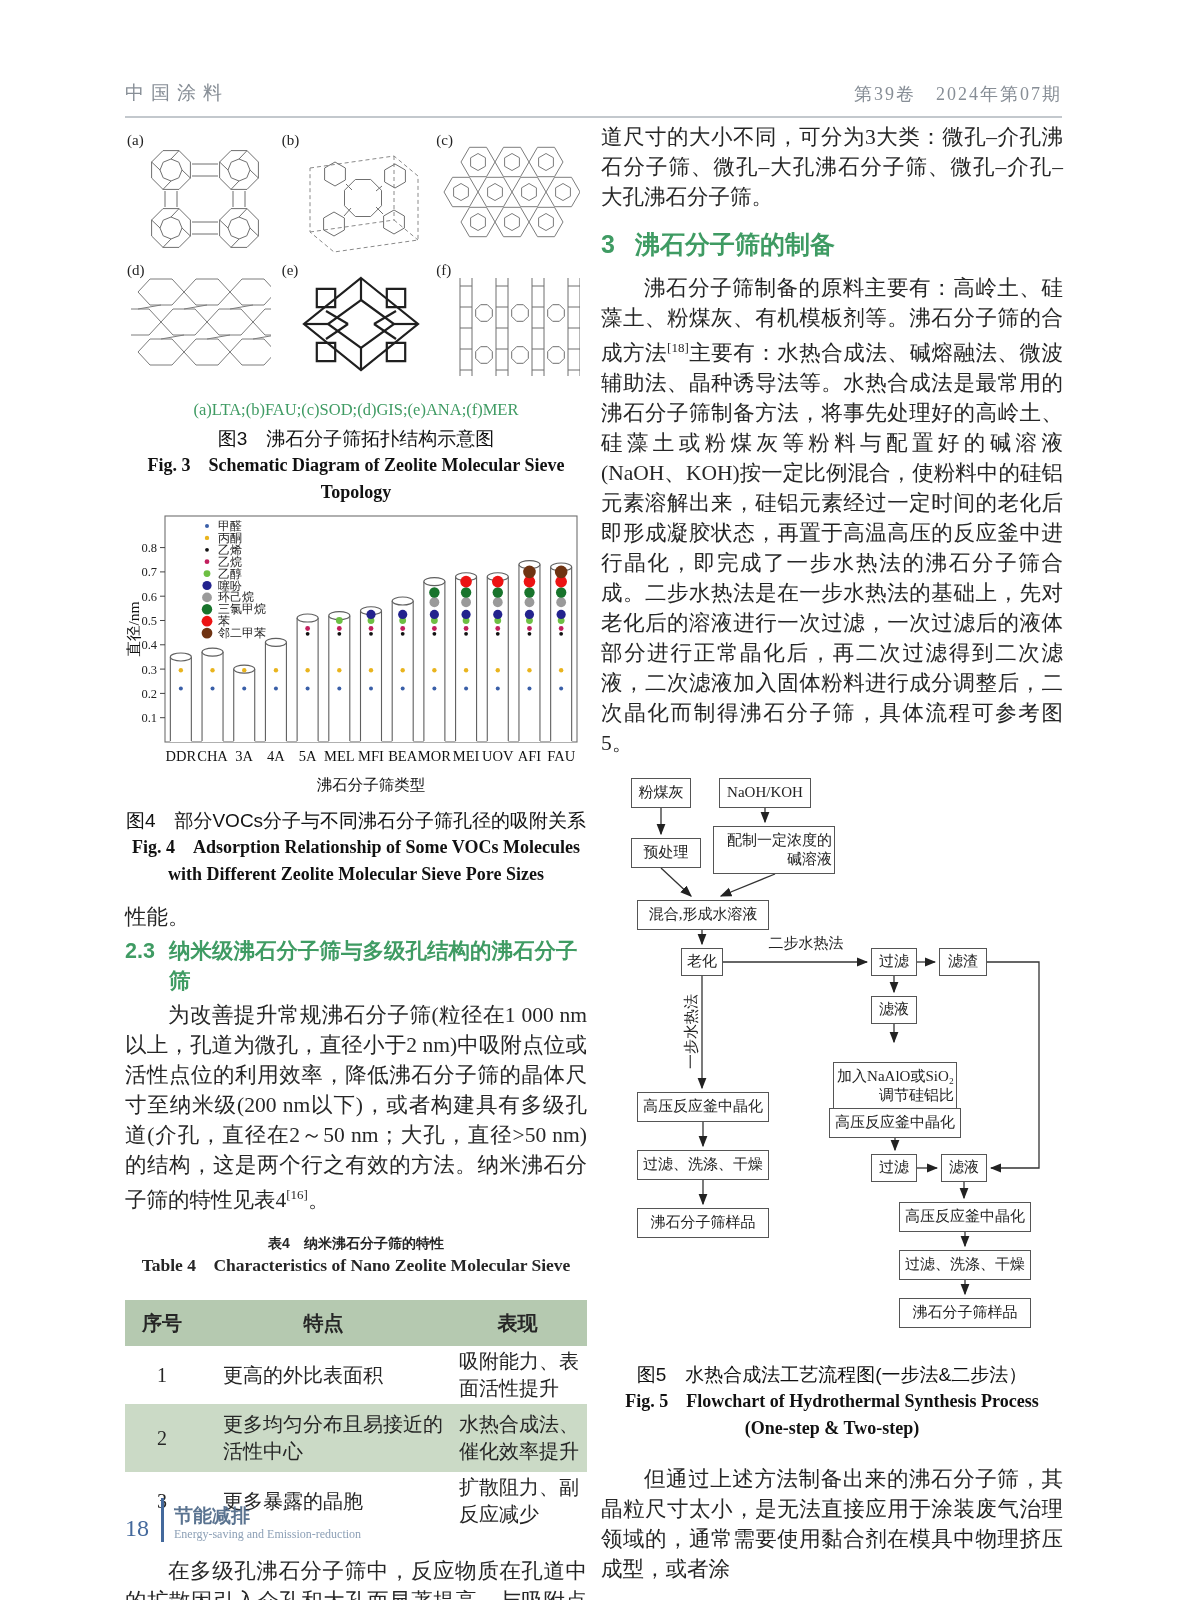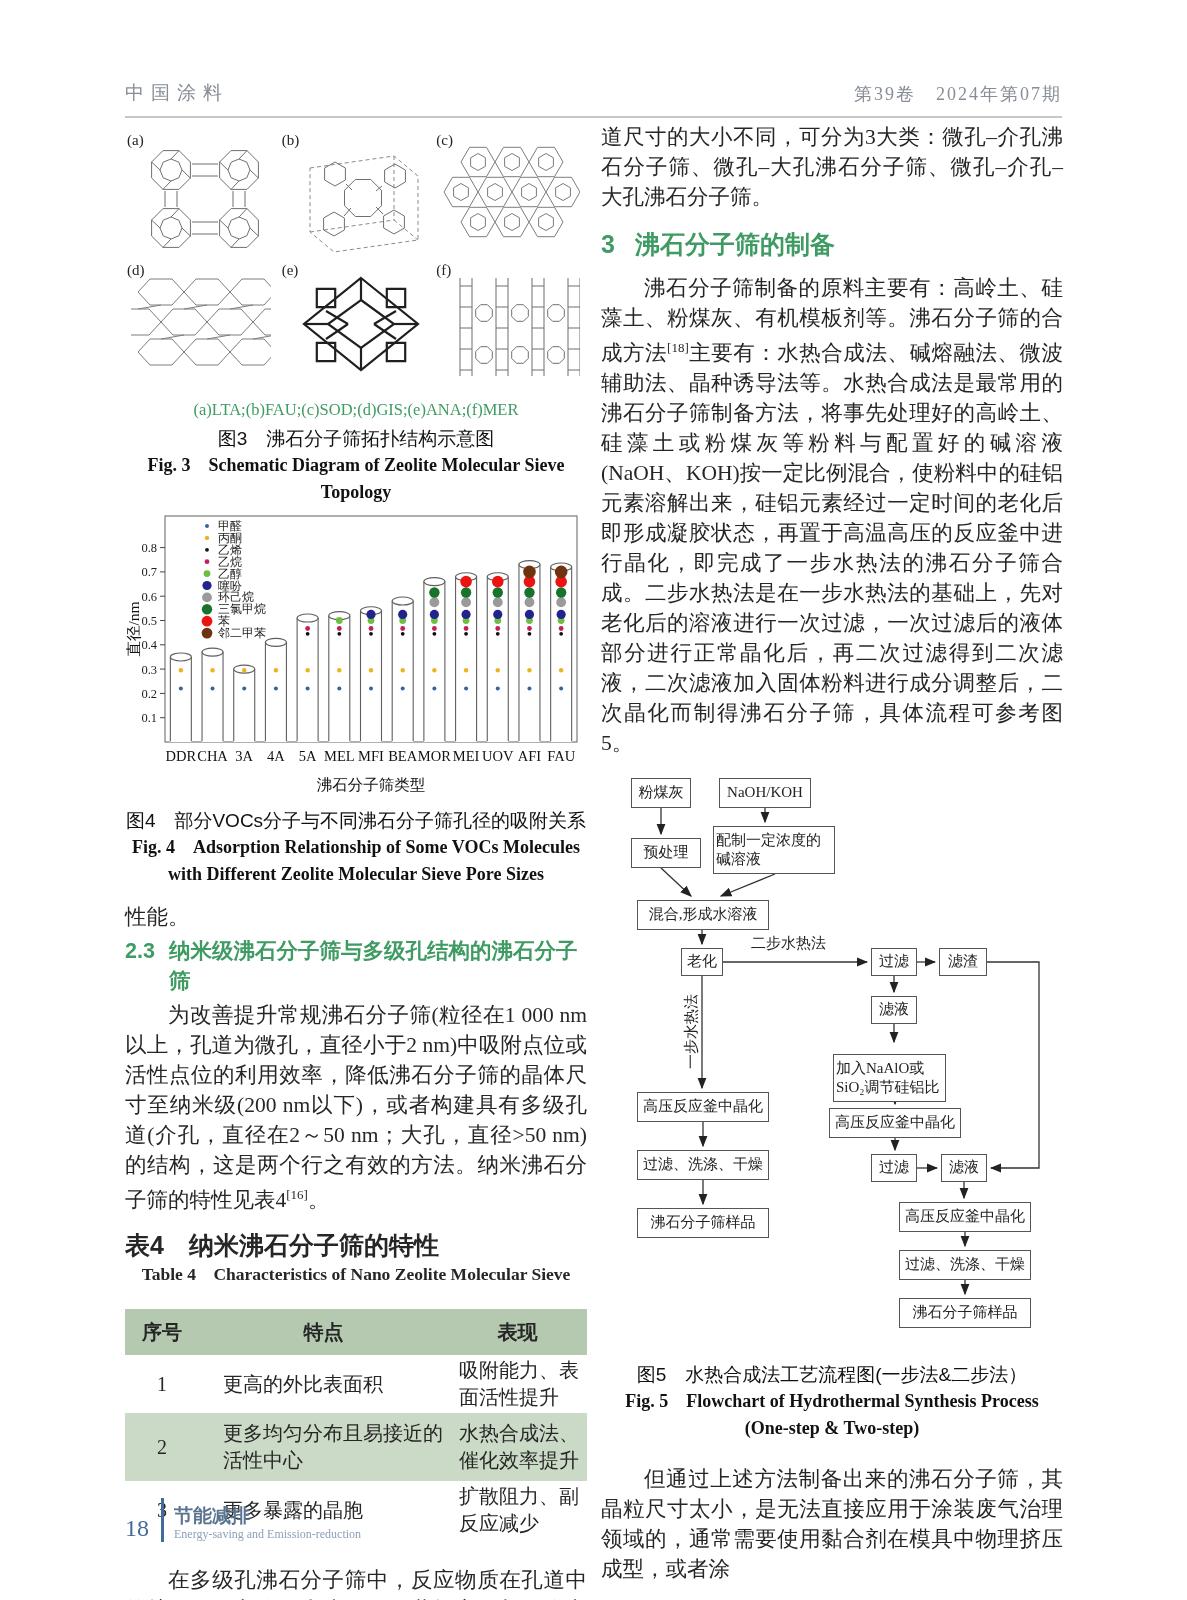--- a/index.html
+++ b/index.html
@@ -27,36 +27,36 @@
   .f3cell{position:relative;height:128px;}
   .f3lab{position:absolute;left:2px;top:0;font-size:15px;color:#222;}
   .f3cell svg{position:absolute;left:6px;top:4px;}
   .subcap{margin-top:10px;text-align:center;font-size:16.5px;color:#3f9b63;}
   .capcn{margin-top:6px;text-align:center;font-family:"Liberation Sans",sans-serif;
          font-weight:normal;font-size:19px;color:#111;}
   .capen{text-align:center;font-weight:bold;font-size:18px;color:#111;line-height:27px;}
   
   .fig4{margin-top:10px;}
   
-  .tblcapcn{margin-top:14px;text-align:left;font-family:"Liberation Sans",sans-serif;
-            font-weight:bold;font-size:25px;}
+  .tblcapcn{margin-top:20px;text-align:center;font-family:"Liberation Sans",sans-serif;
+            font-weight:bold;font-size:14px;}
   .tblcapen{text-align:center;font-weight:bold;font-size:17.5px;margin-bottom:23px;}
   table.t4{width:100%;border-collapse:collapse;font-size:20px;}
   table.t4 th{background:#b5c9b0;font-family:"Liberation Sans",sans-serif;font-weight:bold;
               font-size:20px;height:44px;font-weight:600;}
   table.t4 td{height:44px;padding:2px 6px;}
   table.t4 .c1{width:62px;text-align:center;}
   table.t4 .c2{width:220px;text-align:left;padding-left:24px;}
   table.t4 .c3{text-align:left;padding-left:10px;}
   table.t4 tr.shade td{background:#cbdac6;}
   
   .flow{position:relative;width:462px;height:578px;margin-top:12px;font-family:"Liberation Serif",serif;}
   .flow svg.arrows{position:absolute;left:0;top:0;}
   .fnode{position:absolute;border:1.3px solid #555;background:#fff;box-sizing:border-box;
-         display:flex;align-items:center;justify-content:center;text-align:left;
+         display:flex;align-items:center;justify-content:center;text-align:right;
          font-size:15px;line-height:1.3;padding:1px 2px;color:#222;}
   .flabel{position:absolute;font-size:15px;color:#222;}
   .flabel.vert{transform:rotate(-90deg);}
   
   .ftr{position:absolute;left:125px;top:1498px;display:flex;align-items:flex-end;}
   .ftr .pg{font-size:24px;color:#44699c;margin-right:12px;}
   .ftr .bar{width:3px;height:44px;background:#44699c;margin-right:10px;}
   .ftr .cn{font-family:"Liberation Sans",sans-serif;font-weight:bold;font-size:19px;color:#5a7390;line-height:22px;}
   .ftr .en{font-size:12px;color:#8da0b6;}
 </style>
@@ -513,32 +513,32 @@
 
       <div class="fnode" style="left:30px;top:8px;width:60px;height:30px">粉煤灰</div>
       <div class="fnode" style="left:118px;top:8px;width:92px;height:30px">NaOH/KOH</div>
       <div class="fnode" style="left:30px;top:68px;width:70px;height:30px">预处理</div>
       <div class="fnode" style="left:112px;top:56px;width:122px;height:48px">配制一定浓度的碱溶液</div>
       <div class="fnode" style="left:36px;top:130px;width:132px;height:30px">混合,形成水溶液</div>
       <div class="fnode" style="left:80px;top:178px;width:42px;height:28px">老化</div>
       <div class="fnode" style="left:270px;top:178px;width:46px;height:28px">过滤</div>
       <div class="fnode" style="left:338px;top:178px;width:48px;height:28px">滤渣</div>
       <div class="fnode" style="left:270px;top:226px;width:46px;height:28px">滤液</div>
-      <div class="fnode" style="left:232px;top:284px;width:113px;height:48px">加入NaAlO或SiO₂调节硅铝比</div>
+      <div class="fnode" style="left:232px;top:292px;width:124px;height:48px">加入NaAlO或SiO₂调节硅铝比</div>
       <div class="fnode" style="left:36px;top:322px;width:132px;height:30px">高压反应釜中晶化</div>
       <div class="fnode" style="left:36px;top:380px;width:132px;height:30px">过滤、洗涤、干燥</div>
       <div class="fnode" style="left:36px;top:438px;width:132px;height:30px">沸石分子筛样品</div>
       <div class="fnode" style="left:228px;top:338px;width:132px;height:30px">高压反应釜中晶化</div>
       <div class="fnode" style="left:270px;top:384px;width:46px;height:28px">过滤</div>
       <div class="fnode" style="left:340px;top:384px;width:46px;height:28px">滤液</div>
       <div class="fnode" style="left:298px;top:432px;width:132px;height:30px">高压反应釜中晶化</div>
       <div class="fnode" style="left:298px;top:480px;width:132px;height:30px">过滤、洗涤、干燥</div>
       <div class="fnode" style="left:298px;top:528px;width:132px;height:30px">沸石分子筛样品</div>
 
-      <div class="flabel" style="left:150px;top:164px;width:110px;text-align:left">二步水热法</div>
+      <div class="flabel" style="left:150px;top:164px;width:110px;text-align:center">二步水热法</div>
       <div class="flabel vert" style="left:48px;top:252px;width:84px;text-align:center">一步水热法</div>
     </div>
 
     <div class="capcn" style="margin-top:14px">图5　水热合成法工艺流程图(一步法&amp;二步法）</div>
     <div class="capen">Fig. 5　Flowchart of Hydrothermal Synthesis Process</div>
     <div class="capen">(One-step &amp; Two-step)</div>
 
     <p class="body" style="margin-top:22px">但通过上述方法制备出来的沸石分子筛，其晶粒尺寸太小，是无法直接应用于涂装废气治理领域的，通常需要使用黏合剂在模具中物理挤压成型，或者涂</p>
 
   </div>

